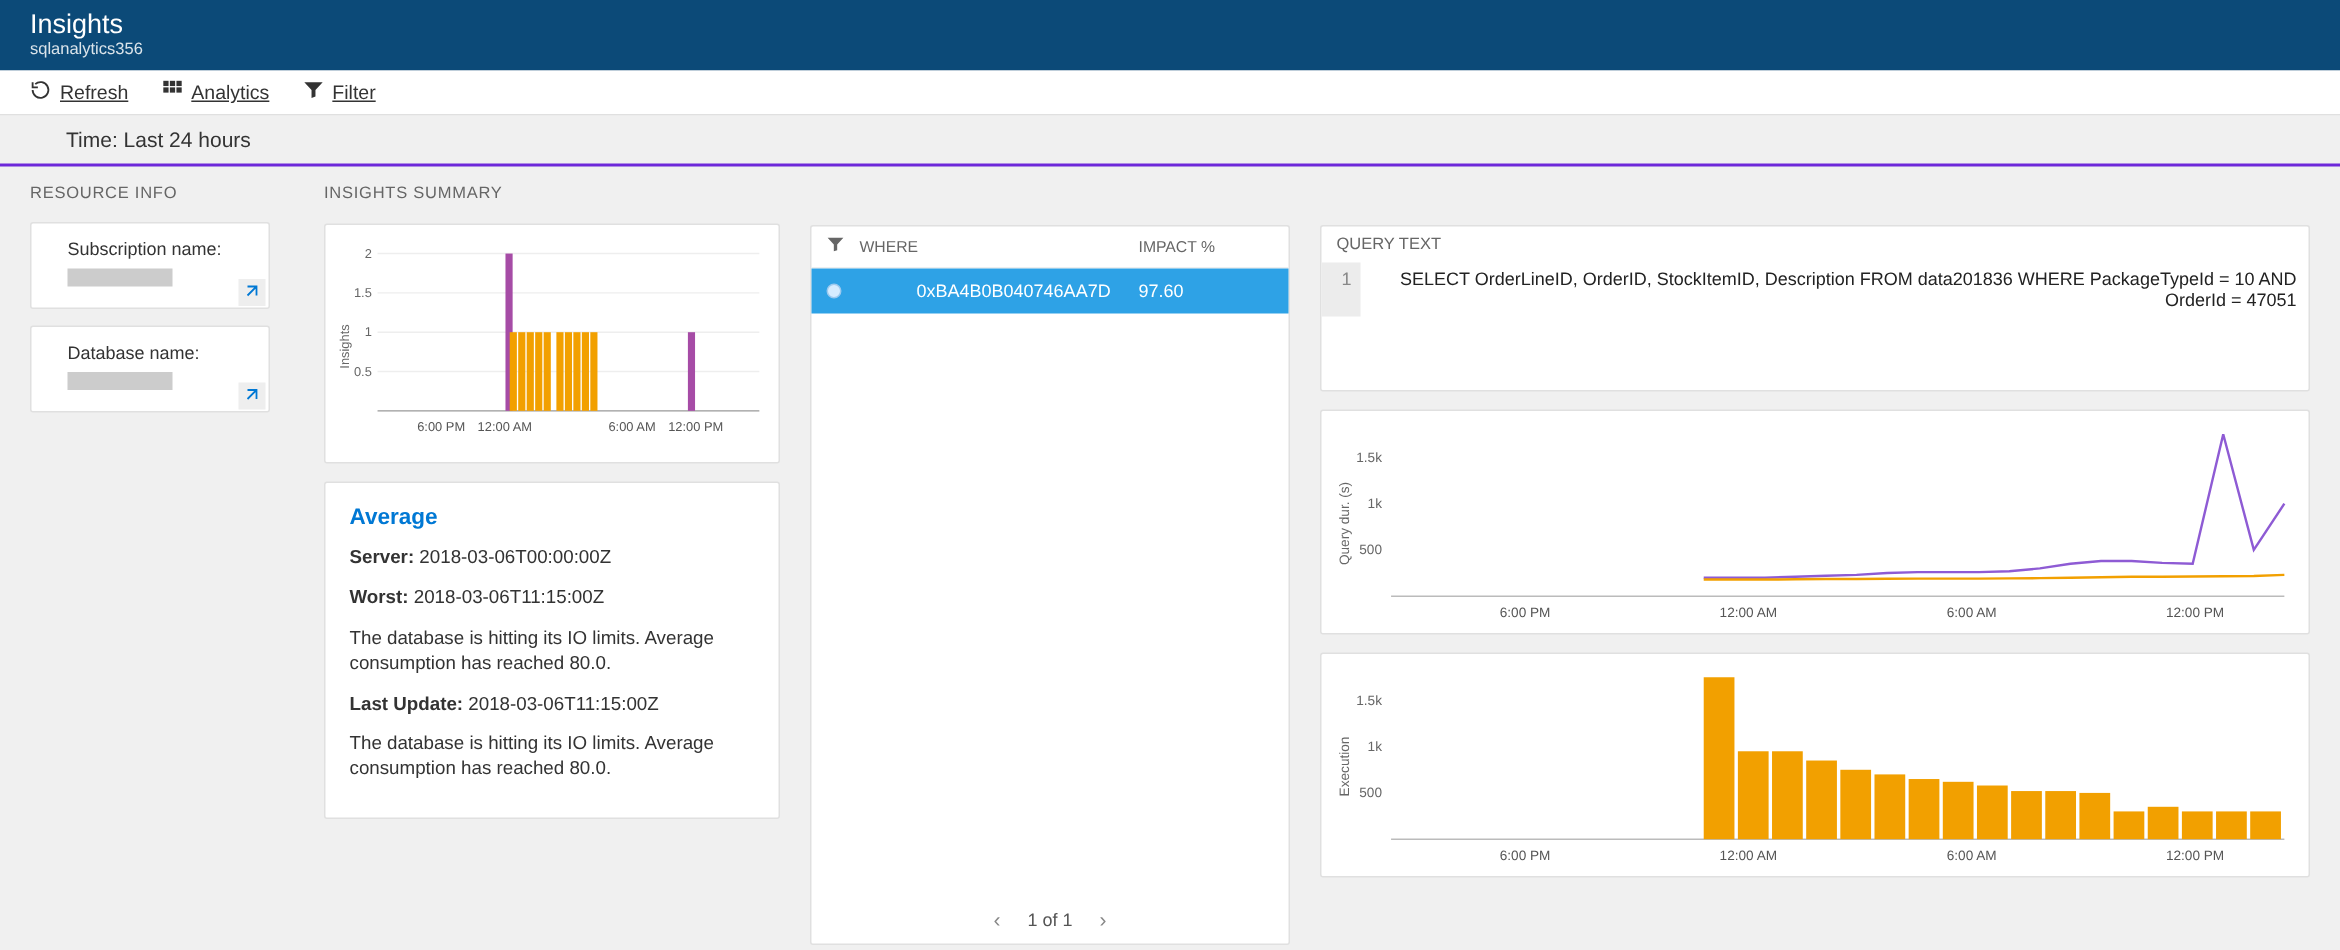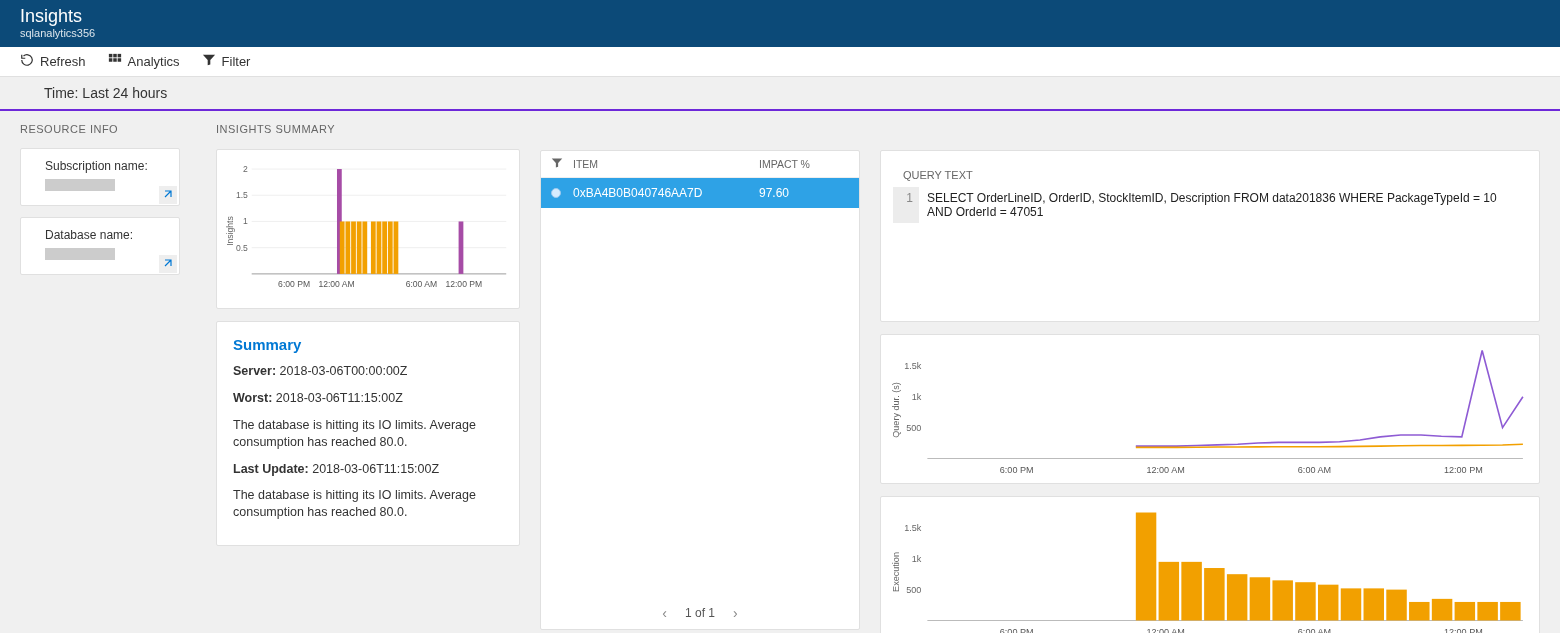--- a/index.html
+++ b/index.html
@@ -1,21 +1,21 @@
 <!DOCTYPE html>
 <html><head>
 <meta charset="utf-8">
 <style>
   * { box-sizing: border-box; margin: 0; padding: 0; font-family: "Segoe UI", Arial, sans-serif; }
   body { background: #f0f0f0; width: 1560px; height: 633px; overflow: hidden; font-size: 13px; color: #333; }
   .header { background: #0c4a78; color: #fff; padding: 6px 20px 8px 20px; }
   .header .title { font-size: 18px; font-weight: 400; }
   .header .subtitle { font-size: 11px; opacity: .85; }
   .toolbar { background: #fff; border-bottom: 1px solid #e0e0e0; padding: 6px 20px; display: flex; gap: 22px; align-items: center; }
-  .tool { display: flex; align-items: center; gap: 6px; font-size: 13px; color: #333; cursor: pointer; }
+  .tool { display: flex; align-items: center; gap: 6px; font-size: 13px; color: #333; cursor: pointer; text-decoration: underline; }
   .tool svg { width: 14px; height: 14px; }
   .timebar { padding: 8px 44px; font-size: 14px; color: #333; border-bottom: 2px solid #6d28d9; }
   .content { display: flex; gap: 20px; padding: 12px 20px; align-items: flex-start; }
   .col { display: flex; flex-direction: column; gap: 12px; }
   .col-resource { width: 160px; gap: 11px; }
   .col-summary  { width: 320px; padding-left: 16px; }
   .col-items    { width: 320px; }
   .col-query    { flex: 1; }
   .section-title { font-size: 11px; color: #666; letter-spacing: .5px; text-transform: uppercase; margin-bottom: 2px; }
   .card { background: #fff; border: 1px solid #e0e0e0; border-radius: 2px; position: relative; }
@@ -30,32 +30,32 @@
   .summary-card h3 { color: #0078d4; font-size: 15px; font-weight: 600; margin-bottom: 10px; }
   .summary-card p { font-size: 12.5px; color: #333; margin-bottom: 10px; line-height: 1.35; }
   .summary-card p strong { font-weight: 600; }
   .item-table { display: flex; flex-direction: column; height: 480px; }
   .item-head { display: flex; align-items: center; padding: 6px 10px; font-size: 10.5px; color: #666; border-bottom: 1px solid #eee; }
   .item-head .c0 { width: 22px; }
   .item-head .c1 { flex: 1; }
   .item-head .c2 { width: 90px; }
   .item-row { display: flex; align-items: center; padding: 8px 10px; font-size: 12px; color: #333; cursor: pointer; }
   .item-row .c0 { width: 22px; display:flex; align-items:center; }
-  .item-row .c1 { flex: 1; }
+  .item-row .c1 { flex: 1; margin-left: 38px; }
   .item-row .c2 { width: 90px; }
   .item-row.selected { background: #2ea2e6; color: #fff; }
   .item-row .dot { width:10px;height:10px;border:1px solid #9cc9ee;border-radius:50%;background:#d6ecff; }
   .item-row .sq  { width:12px;height:12px;border:1px solid #bcdff3;background:#eaf4fb; }
   .pager { margin-top:auto; padding: 8px 0; text-align:center; font-size:12px; color:#555; display:flex; gap:18px; justify-content:center; align-items:center; }
   .pager span.arrow { color:#888; cursor:pointer; font-size:14px; }
-  .query-card { padding: 12px; height: 172px; overflow:hidden; }
+  .query-card { padding: 0; height: 111px; overflow:hidden; }
   .query-head { font-size: 11px; color:#666; padding:6px 10px; }
   .query-body { display:flex; font-family: Consolas, monospace; font-size: 12px; }
   .gutter { width: 26px; background:#ececec; text-align:right; padding:4px 6px; color:#888; }
-  .code { flex:1; padding:4px 8px; white-space: pre-wrap; color:#222; }
+  .code { flex:1; padding:4px 8px; white-space: pre-wrap; color:#222;text-align:right; }
   .mini-chart { padding: 4px 6px 2px 6px; height: 150px; position: relative; }
 </style>
 </head>
 <body>
 
 <div class="header">
   <div class="title">Insights</div>
   <div class="subtitle">sqlanalytics356</div>
 </div>
 
@@ -148,39 +148,39 @@
           <rect x="144.16666666666666" y="65" width="5" height="55" fill="#f2a000"></rect>
           <rect x="153.06666666666666" y="65" width="5" height="55" fill="#f2a000"></rect>
           <rect x="159" y="65" width="5" height="55" fill="#f2a000"></rect>
           <rect x="164.93333333333334" y="65" width="5" height="55" fill="#f2a000"></rect>
           <rect x="170.86666666666667" y="65" width="5" height="55" fill="#f2a000"></rect>
           <rect x="176.79999999999998" y="65" width="5" height="55" fill="#f2a000"></rect>
         </svg>
     </div>
 
     <div class="card summary-card">
-      <h3>Summary</h3>
+      <h3>Average</h3>
       <p><strong>Server:</strong> <span>2018-03-06T00:00:00Z</span></p>
       <p><strong>Worst:</strong> <span>2018-03-06T11:15:00Z</span></p>
       <p>The database is hitting its IO limits. Average consumption has reached 80.0.</p>
       <p><strong>Last Update:</strong> <span>2018-03-06T11:15:00Z</span></p>
       <p>The database is hitting its IO limits. Average consumption has reached 80.0.</p>
     </div>
   </div>
 
   <div class="col col-items">
     <div style="height:15px"></div>
     <div class="card item-table">
       <div class="item-head">
         <div class="c0">
           <svg viewBox="0 0 16 16" width="12" height="12">
               <path fill="#666" d="M1 2h14l-5.5 6v5l-3 1V8z"></path>
             </svg>
         </div>
-        <div class="c1">ITEM</div>
+        <div class="c1">WHERE</div>
         <div class="c2">IMPACT %</div>
       </div>
       <div id="item-rows">
           <div class="item-row selected">
             <div class="c0">
               <span class="dot"></span>
             </div>
             <div class="c1">0xBA4B0B040746AA7D</div>
             <div class="c2">97.60</div>
           </div>

